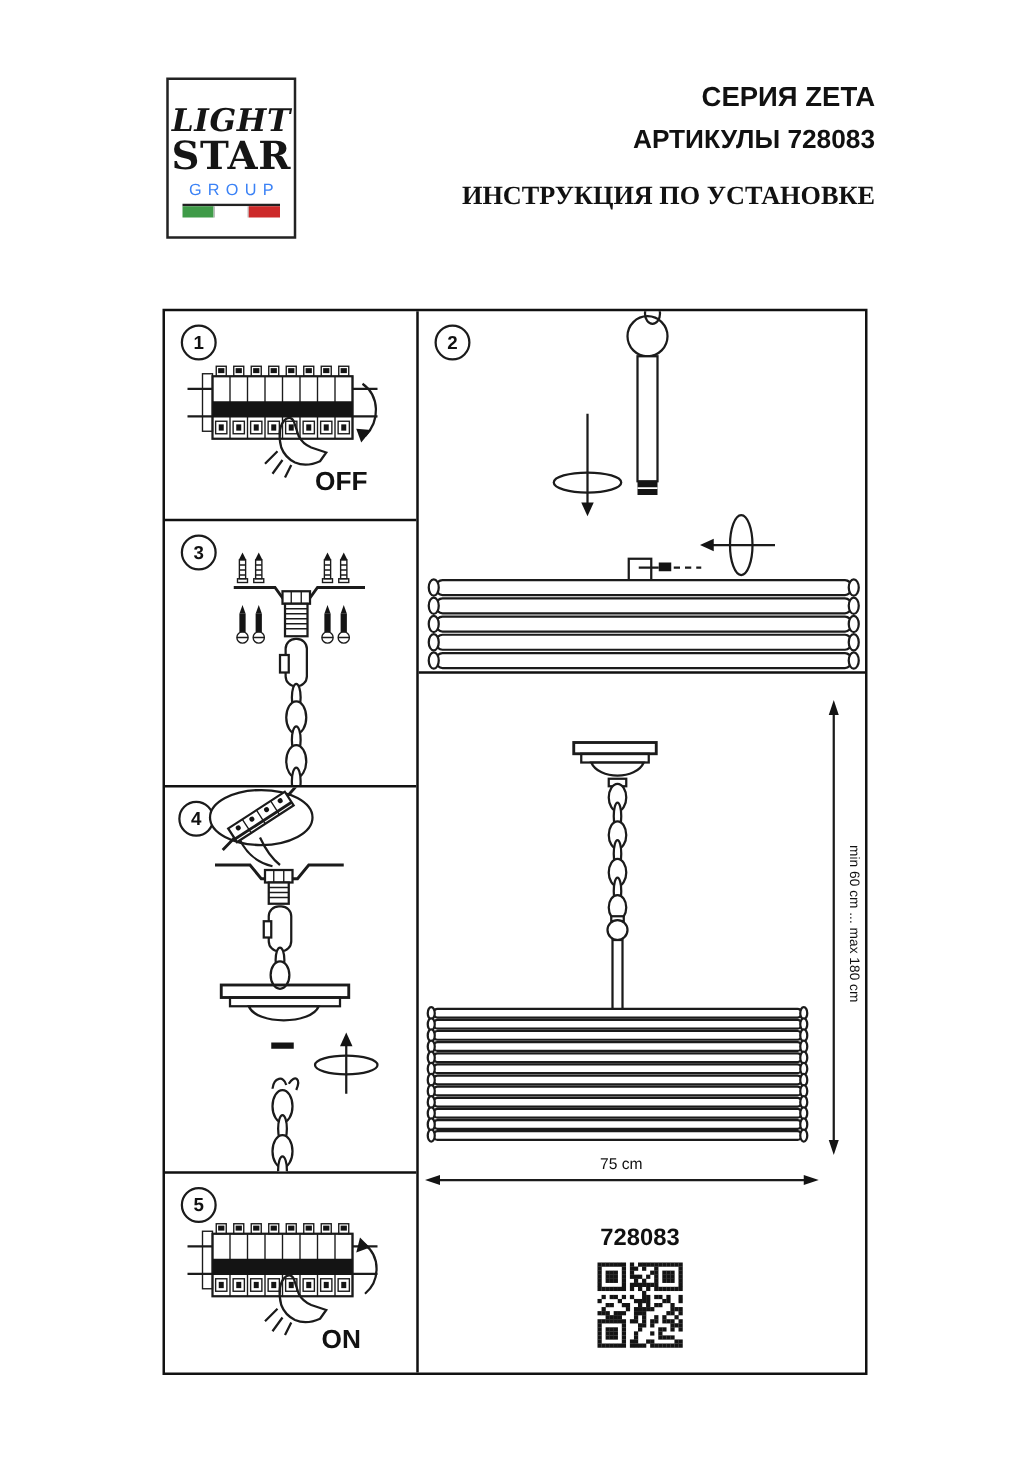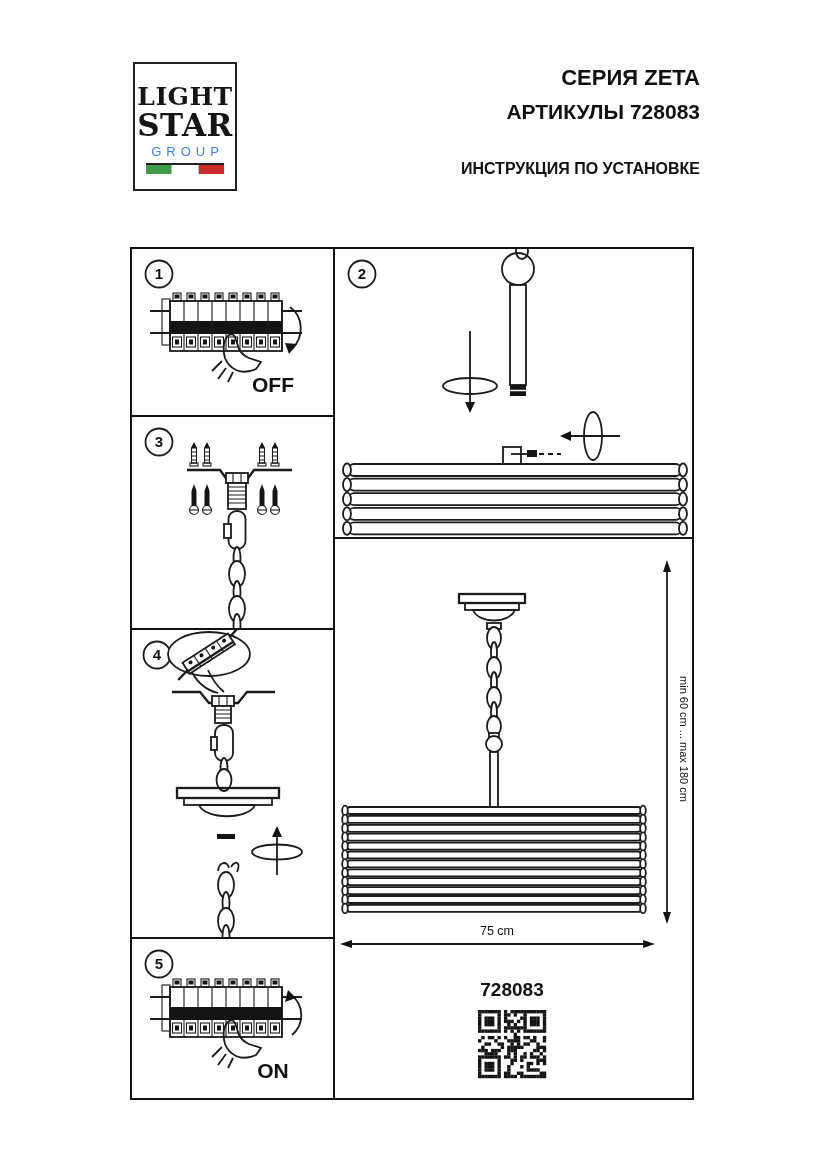--- a/index.html
+++ b/index.html
@@ -2,30 +2,30 @@
 <html><head>
 <meta charset="utf-8">
 <style>
   html,body{margin:0;padding:0;background:#fff;}
   .page{position:relative;width:826px;height:1171px;background:#ffffff;overflow:hidden;
         font-family:"Liberation Sans",sans-serif;color:#111;}
   
   .logo-box{position:absolute;left:133px;top:62px;width:104px;height:129px;
             border:2px solid #222;box-sizing:border-box;text-align:center;}
   .logo-light{font-family:"DejaVu Serif",serif;font-weight:bold;font-size:25px;
-              line-height:1;margin-top:20px;letter-spacing:0.5px;color:#151515;}
+              line-height:1;margin-top:20px;letter-spacing:0.5px;color:#151515;font-style:italic;}
   .logo-star{font-family:"DejaVu Serif",serif;font-weight:bold;font-size:31px;
              line-height:1;margin-top:1px;letter-spacing:0.5px;color:#151515;}
   .logo-group{font-size:13px;letter-spacing:5px;margin-top:3px;padding-left:5px;color:#3b82f6;}
   .flag{width:78px;height:9px;margin:4px auto 0;border-top:2px solid #222;display:flex;}
   .flag span{flex:1;height:100%;}
   .header-text{position:absolute;top:60px;right:126px;text-align:right;}
   .ht-series{font-weight:bold;font-size:22px;line-height:1.6;}
   .ht-article{font-weight:bold;font-size:21px;line-height:1.6;}
-  .ht-title{font-weight:bold;font-size:16px;line-height:1.45;margin-top:28px;}
+  .ht-title{font-weight:bold;font-size:21px;line-height:1.45;margin-top:12px;font-family:Liberation Serif, serif;}
   
   .grid{position:absolute;left:130px;top:247px;width:564px;height:853px;
         border:2px solid #111;box-sizing:border-box;}
   .div{position:absolute;background:#111;}
   .grid svg{position:absolute;overflow:hidden;}
   
   .ln  {stroke:#1b1b1b;fill:none;stroke-width:1.8;}
   .ln2 {stroke:#1b1b1b;fill:none;stroke-width:2.3;}
   .lnt {stroke:#1b1b1b;fill:none;stroke-width:1.1;}
   .fw  {fill:#fff;stroke:#1b1b1b;stroke-width:1.8;}

